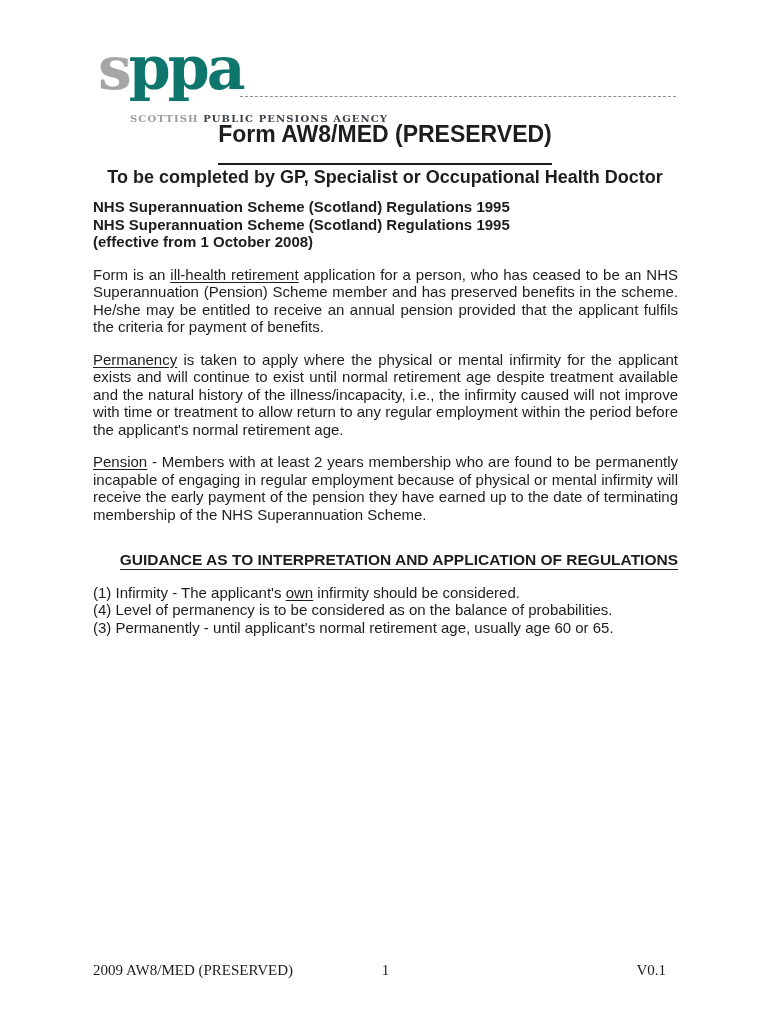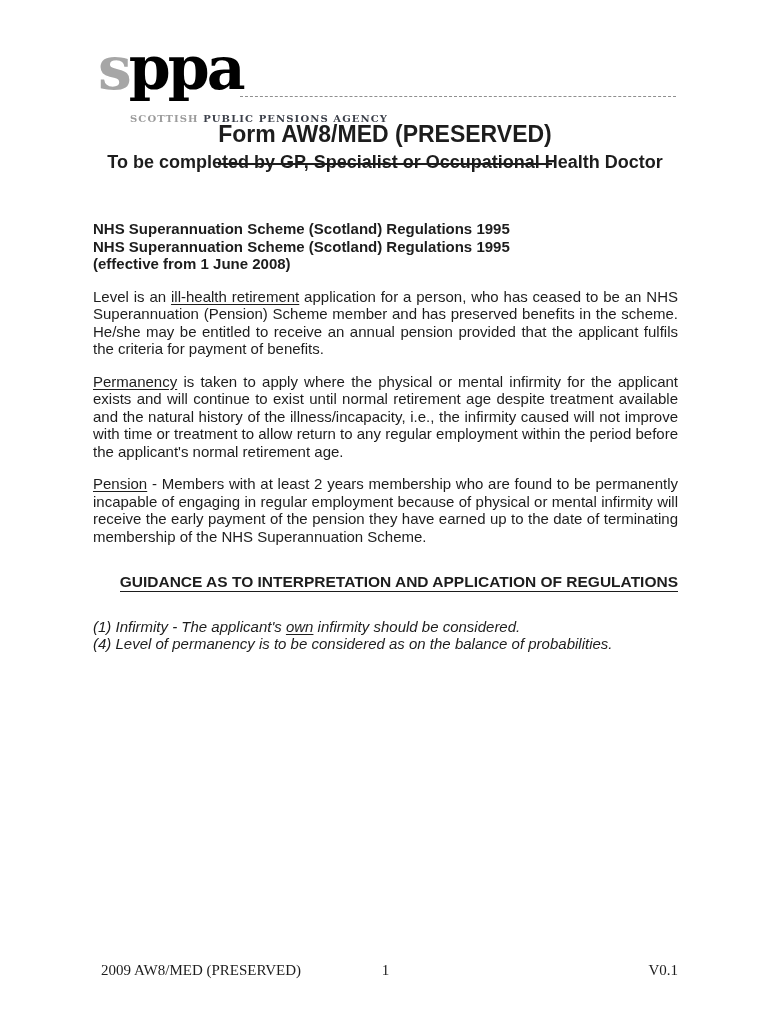--- a/index.html
+++ b/index.html
@@ -14,21 +14,21 @@
   }
   
   .logo-word{
     position:absolute;left:98px;top:42px;
     font-family:"DejaVu Serif",serif;
     font-weight:bold;
     font-size:60px;line-height:52px;
     letter-spacing:-3px;
   }
   .logo-s{color:#a6a6a6;}
-  .logo-ppa{color:#000000;}
+  .logo-ppa{color:#0f766e;}
   .logo-tagline{
     position:absolute;left:130px;top:113px;
     font-family:"DejaVu Serif",serif;
     font-weight:bold;
     font-size:10px;line-height:12px;
     letter-spacing:1.1px;
     white-space:pre;
   }
   .tag-grey{color:#9c9c9c;}
   .tag-dark{color:#3b3f49;}
@@ -41,93 +41,94 @@
     position:absolute;top:121px;left:0;width:100%;
     text-align:center;
     font-size:23px;font-weight:bold;line-height:26px;
     margin:0;
   }
   .doc-title .underline{
     border-bottom:2.5px solid #1d1d1d;
     padding-bottom:16px;
   }
   .doc-subtitle{
-    position:absolute;top:152px;left:0;width:100%;
+    position:absolute;top:167px;left:0;width:100%;
     text-align:center;
     font-size:18px;font-weight:bold;line-height:21px;
     margin:0;
   }
   
   .content{
-    position:absolute;top:220px;left:93px;width:585px;
+    position:absolute;top:198px;left:93px;width:585px;
     font-size:15px;line-height:17.5px;
   }
   .regs div{font-weight:bold;}
   .content p{
     margin:15px 0 0 0;
     text-align:justify;
     white-space:pre-wrap;
   }
   .content p.bold{font-weight:bold;}
   .u{text-decoration:underline;text-underline-offset:2px;}
   .guidance-heading{
     margin:28px 0 0 0;
     text-align:right;
     font-size:15.5px;font-weight:bold;line-height:17.5px;
   }
   .guidance-heading .underline{
     border-bottom:1.5px solid #1d1d1d;
     padding-bottom:1px;
   }
-  .guidance-items{margin-top:27px;font-style:italic;}
+  .guidance-items{margin-top:15px;}
   .guidance-item{white-space:pre-wrap;}
   
   .footer{
     position:absolute;top:961px;left:93px;right:92px;
     font-family:"Liberation Serif",serif;
     font-size:15px;line-height:18px;
     color:#1d1d1d;
   }
-  .footer-left{position:absolute;left:8px;top:0;}
+  .footer-left{position:absolute;left:0;top:0;}
   .footer-page{position:absolute;left:0;right:0;top:0;text-align:center;}
-  .footer-right{position:absolute;right:0;top:0;}
+  .footer-right{position:absolute;right:12px;top:0;}
 </style>
 </head>
 <body>
 
 <div class="page">
 
   <div class="logo-word"><span class="logo-s">s</span><span class="logo-ppa">ppa</span></div>
   <div class="logo-tagline"><span class="tag-grey">SCOTTISH</span><span class="tag-dark"> PUBLIC PENSIONS AGENCY</span></div>
   <div class="header-rule"></div>
 
   <h1 class="doc-title"><span class="underline">Form AW8/MED (PRESERVED)</span></h1>
   <h2 class="doc-subtitle">To be completed by GP, Specialist or Occupational Health Doctor</h2>
 
   <div class="content">
 
     <div class="regs">
       <div>NHS Superannuation Scheme (Scotland) Regulations 1995</div>
       <div>NHS Superannuation Scheme (Scotland) Regulations 1995</div>
-      <div>(effective from 1 June 2008)</div>
+      <div>(effective from 1 October 2008)</div>
     </div>
 
 
-    <p><span>Level is an </span><span class="u">ill-health retirement</span><span> application for a person, who has ceased to be an NHS Superannuation (Pension) Scheme member and has preserved benefits in the scheme.  He/she may be entitled to receive an annual pension provided that the applicant fulfils the criteria for payment of benefits.</span></p>
+    <p><span>Form is an </span><span class="u">ill-health retirement</span><span> application for a person, who has ceased to be an NHS Superannuation (Pension) Scheme member and has preserved benefits in the scheme.  He/she may be entitled to receive an annual pension provided that the applicant fulfils the criteria for payment of benefits.</span></p>
 
 
     <p><span class="u">Permanency</span><span> is taken to apply where the physical or mental infirmity for the applicant exists and will continue to exist until normal retirement age despite treatment available and the natural history of the illness/incapacity, i.e., the infirmity caused will not improve with time or treatment to allow return to any regular employment within the period before the applicant's normal retirement age.</span></p>
 
     <p><span class="u">Pension</span><span> - Members with at least 2 years membership who are found to be permanently incapable of engaging in regular employment because of physical or mental infirmity will receive the early payment of the pension they have earned up to the date of terminating membership of the NHS Superannuation Scheme.</span></p>
 
     <h3 class="guidance-heading"><span class="underline">GUIDANCE AS TO INTERPRETATION AND APPLICATION OF REGULATIONS</span></h3>
 
     <div class="guidance-items">
       <div class="guidance-item"><span>(1) Infirmity - The applicant's </span><span class="u">own</span><span> infirmity should be considered.</span></div>
       <div class="guidance-item"><span>(4) Level of permanency is to be considered as on the balance of probabilities.</span></div>
+      <div class="guidance-item"><span>(3) Permanently - until applicant's normal retirement age, usually age 60 or 65.</span></div>
     </div>
 
   </div>
 
   <div class="footer">
     <span class="footer-left">2009 AW8/MED (PRESERVED)</span>
     <span class="footer-page">1</span>
     <span class="footer-right">V0.1</span>
   </div>
 

